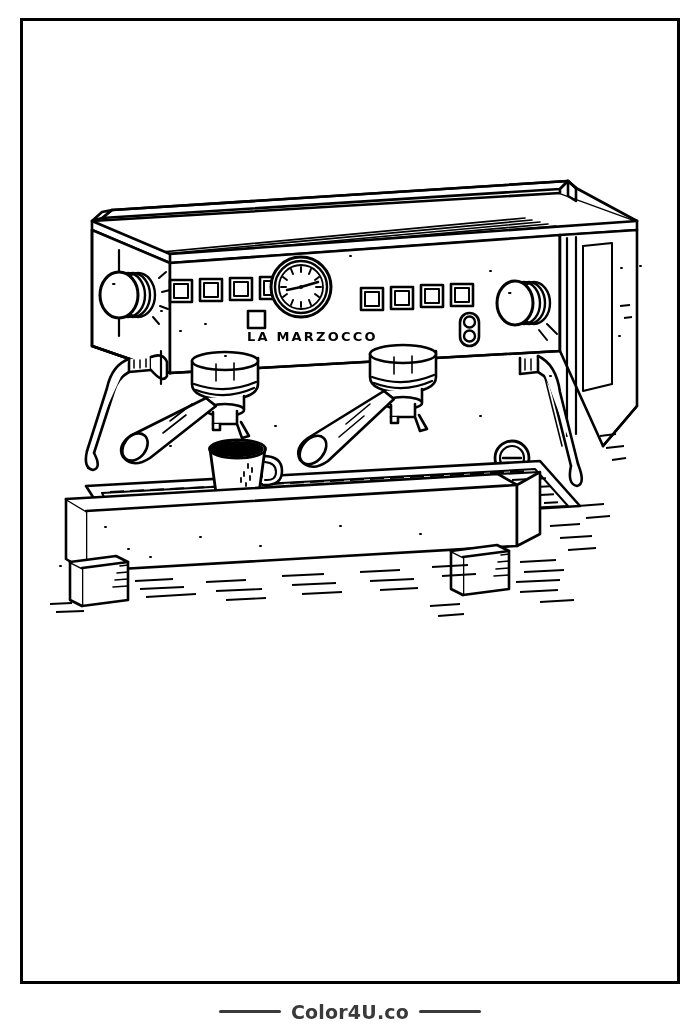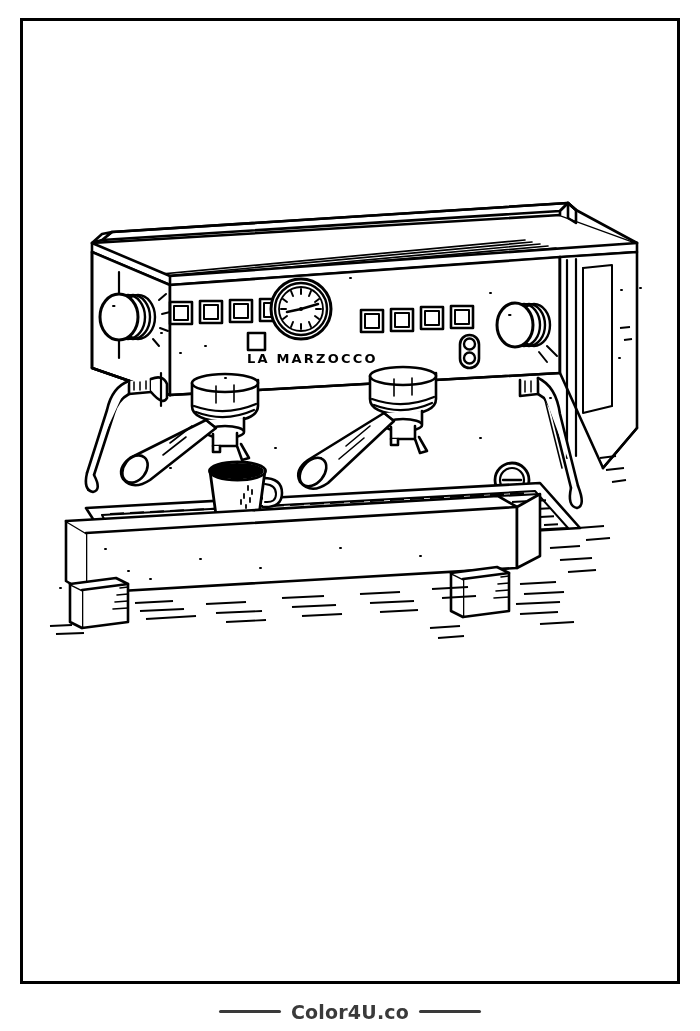--- a/index.html
+++ b/index.html
@@ -26,21 +26,21 @@
     top: 18px;
     width: 660px;
     height: 966px;
     border: 3px solid #000000;
     box-sizing: border-box;
     background: #ffffff;
   }
   #artwork-wrap {
     position: absolute;
     left: 20px;
-    top: 28px;
+    top: 6px;
     width: 660px;
     height: 966px;
     overflow: hidden;
     text-decoration: underline;
   }
   #artwork {
     position: absolute;
     left: 0;
     top: 0;
   }

